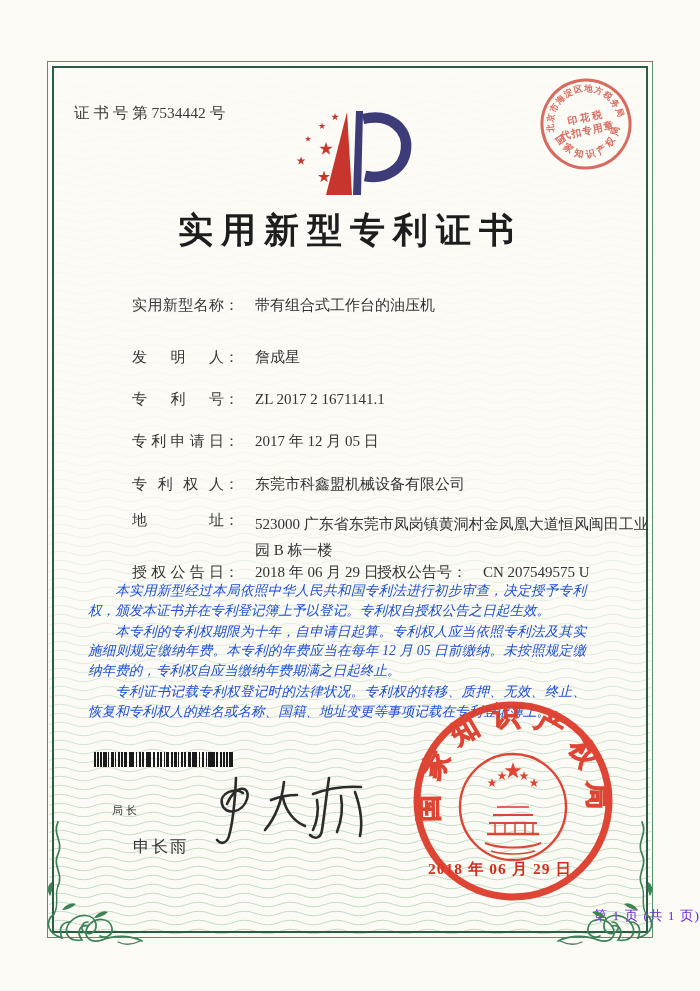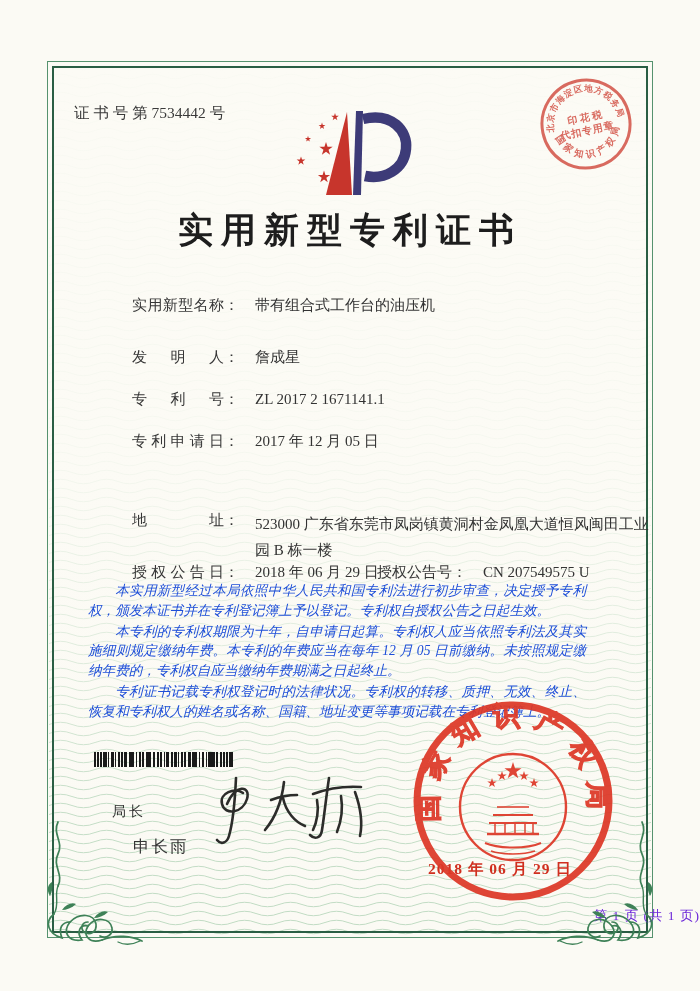--- a/index.html
+++ b/index.html
@@ -29,21 +29,21 @@
   .grant{top:563px;}
   .grant2{position:absolute;left:377px;top:563px;font-size:15px;white-space:nowrap;}
   .paras{position:absolute;left:88px;top:581px;width:498px;font-size:13.6px;line-height:19.8px;
          text-align:justify;color:#1d4ed8;font-style:italic;}
   .paras p{margin:0 0 1px 0;text-indent:2em;}
   .barcode{position:absolute;left:94px;top:752px;width:140px;height:15px;z-index:3;
     background:
       repeating-linear-gradient(90deg,#1a1a1a 0 1.5px,transparent 1.5px 3.5px),
       repeating-linear-gradient(90deg,#1a1a1a 0 1px,transparent 1px 6px),
       repeating-linear-gradient(90deg,#1a1a1a 0 2px,transparent 2px 9px);}
-  .director-title{position:absolute;left:112px;top:803px;font-size:14px;letter-spacing:3px;color:#333;text-align:right;}
+  .director-title{position:absolute;left:112px;top:803px;font-size:11px;letter-spacing:3px;color:#333;text-align:right;}
   .director-name{position:absolute;left:112px;top:836px;font-size:16.5px;letter-spacing:2px;color:#333;margin-left:21px;}
   .sig{position:absolute;left:205px;top:770px;width:170px;height:95px;z-index:3;}
   .seal{position:absolute;left:407px;top:695px;width:212px;height:212px;z-index:5;opacity:.93;}
   .seal-date{position:absolute;left:428px;top:859px;font-size:15.5px;font-weight:bold;
              color:#d02f1f;letter-spacing:1px;z-index:4;white-space:nowrap;}
   .tax-stamp{position:absolute;left:538px;top:76px;width:96px;height:96px;z-index:6;opacity:.88;}
   .logo{position:absolute;left:272px;top:98px;width:156px;height:108px;z-index:3;}
   .flourish-l{position:absolute;left:36px;top:820px;width:130px;height:130px;z-index:4;}
   .flourish-r{position:absolute;right:36px;top:820px;width:130px;height:130px;z-index:4;}
   .footer{position:absolute;left:0;right:0;top:907px;text-align:right;font-size:13.5px;
@@ -126,20 +126,23 @@
       <span class="fname">实用新型名称</span><span>：</span><span class="fval">带有组合式工作台的油压机</span>
     </div>
     <div class="frow r2">
       <span class="fname">发明人</span><span>：</span><span class="fval">詹成星</span>
     </div>
     <div class="frow r3">
       <span class="fname">专利号</span><span>：</span><span class="fval">ZL 2017 2 1671141.1</span>
     </div>
     <div class="frow r4">
       <span class="fname">专利申请日</span><span>：</span><span class="fval">2017 年 12 月 05 日</span>
+    </div>
+    <div class="frow r5">
+      <span class="fname">专利权人</span><span>：</span><span class="fval">东莞市科鑫盟机械设备有限公司</span>
     </div>
     <div class="frow r6">
       <span class="fname">地址</span><span>：</span><span class="fval wrap">523000 广东省东莞市凤岗镇黄洞村金凤凰大道恒风闽田工业园 B 栋一楼</span>
     </div>
 
     <div class="frow grant">
       <span class="fname">授权公告日</span><span>：</span><span class="fval">2018 年 06 月 29 日</span>
     </div>
     <div class="grant2">
       <span>授权公告号</span><span>：</span><span class="fval">CN 207549575 U</span>

